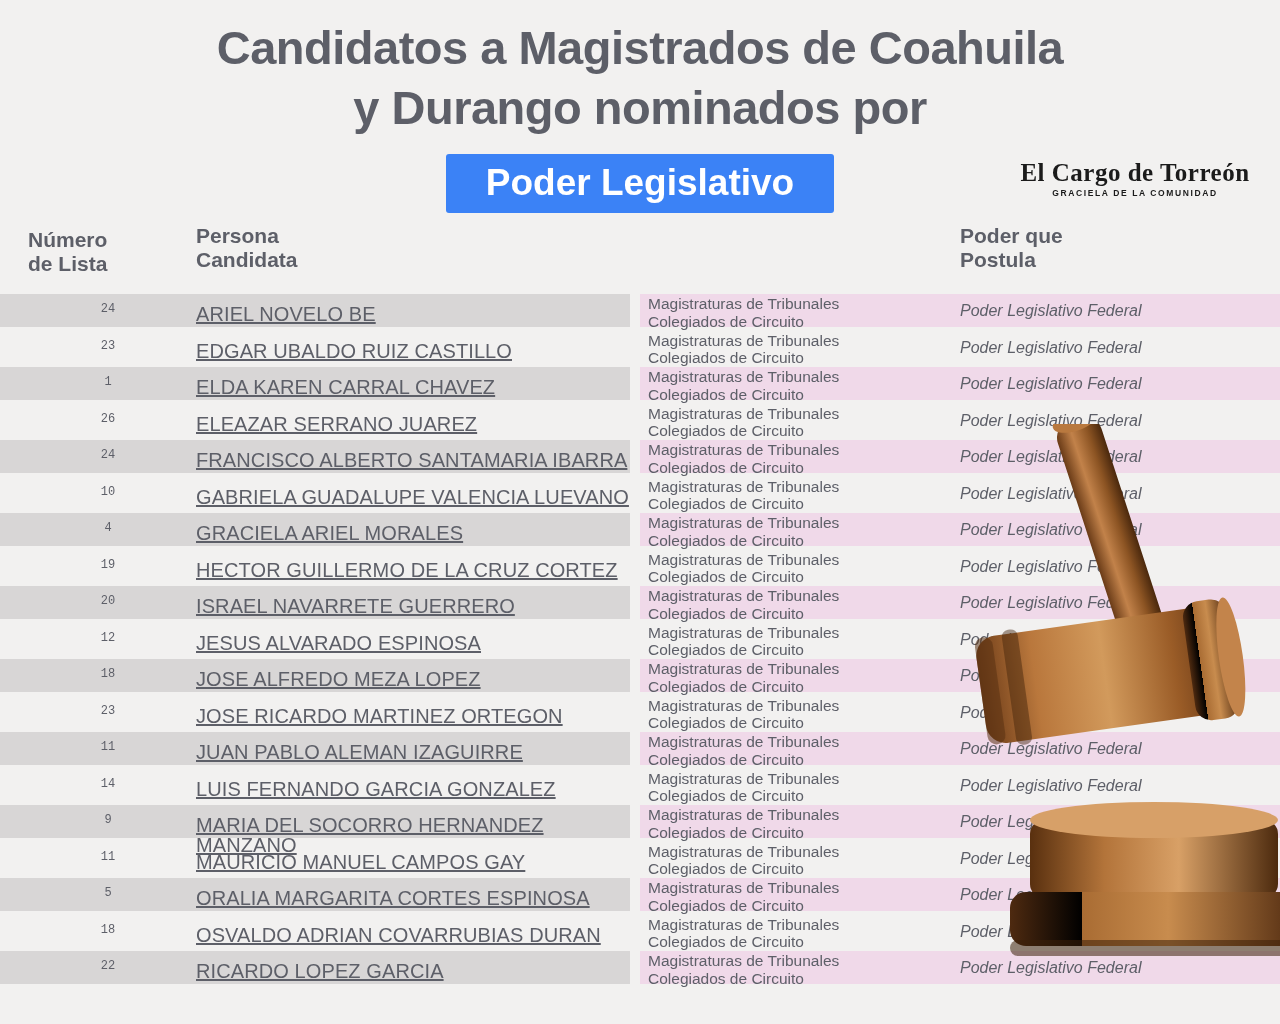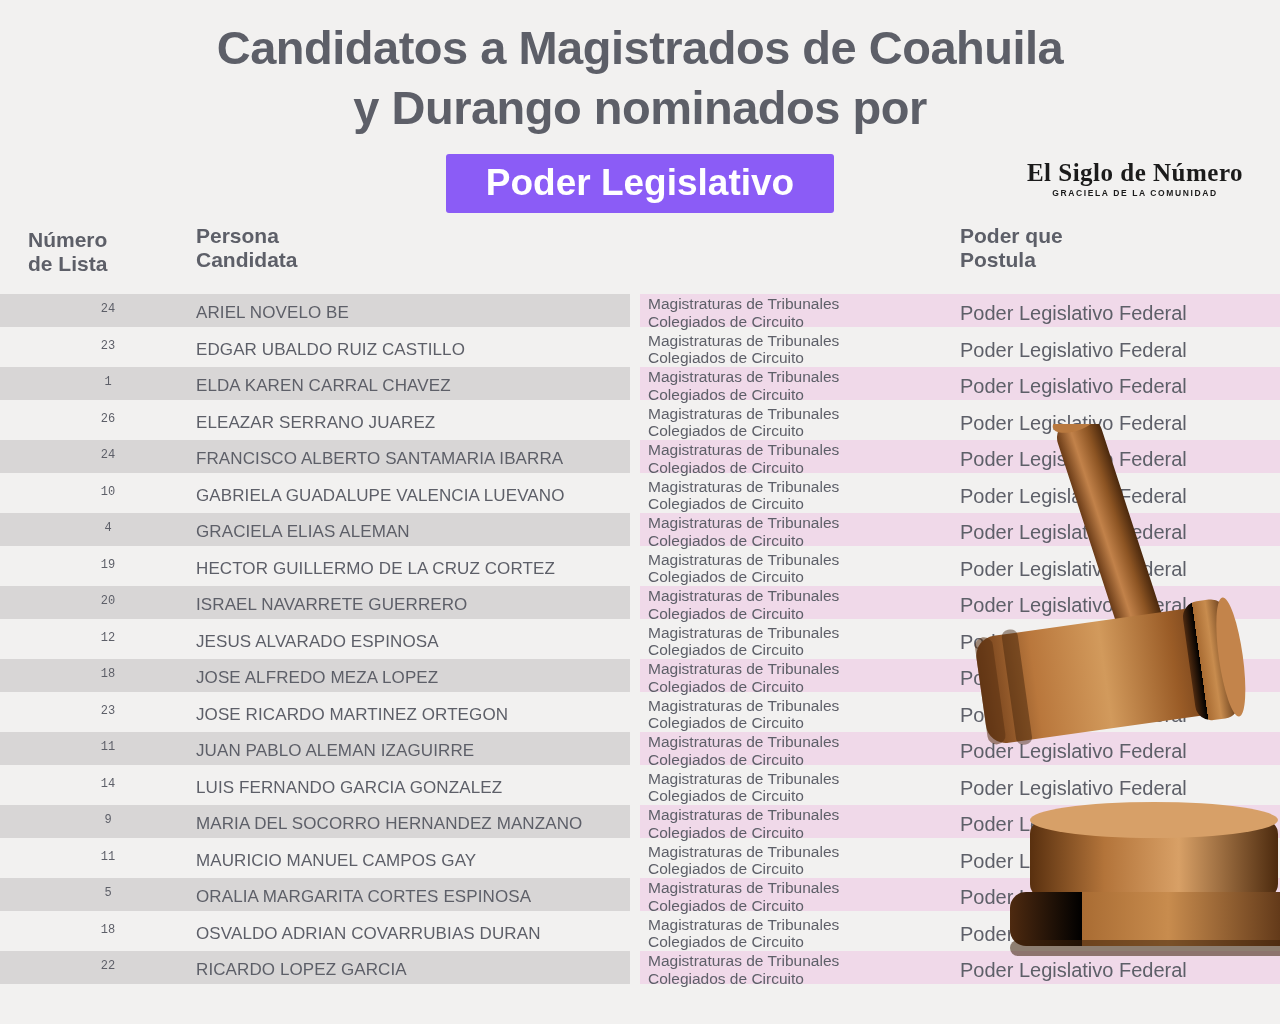--- a/index.html
+++ b/index.html
@@ -35,21 +35,21 @@
 
   .badge-row {
     display: flex;
     align-items: center;
     justify-content: center;
     margin-top: 12px;
     position: relative;
     height: 66px;
   }
   .badge {
-    background: #8b5cf6;
+    background: #3b82f6;
     color: #ffffff;
     font-size: 37px;
     font-weight: bold;
     padding: 10px 40px 12px 40px;
     border-radius: 3px;
     line-height: 1;
     text-align: right;
   }
 
   .brand {
@@ -116,36 +116,38 @@
     width: 160px;
     text-align: center;
     top: 9px;
     font-size: 12px;
     font-family: Liberation Mono, monospace;
   }
   .c-name {
     left: 196px;
     width: 440px;
     top: 10px;
-    font-size: 17px;
+    font-size: 20px;
     letter-spacing: 0.1px;
+    text-decoration: underline;
   }
   .c-cargo {
     left: 648px;
     width: 300px;
     top: 1px;
     font-size: 15.5px;
     line-height: 1.12;
     white-space: pre-line;
   }
   .c-poder {
     left: 960px;
     width: 300px;
     top: 9px;
-    font-size: 20px;
+    font-size: 16px;
+    font-style: italic;
   }
 
   
   .gavel {
     position: absolute;
     right: 0;
     bottom: 0;
     width: 420px;
     height: 600px;
     z-index: 5;
@@ -157,21 +159,21 @@
 
 <div class="header">
   <div class="title">
     <span class="title-line">Candidatos a Magistrados de Coahuila</span>
     <span class="title-line">y Durango nominados por</span>
   </div>
   <div class="badge-row">
     <div class="badge">Poder Legislativo</div>
   </div>
   <div class="brand">
-    <div class="brand-name">El Siglo de Número</div>
+    <div class="brand-name">El Cargo de Torreón</div>
     <div class="brand-sub">GRACIELA DE LA COMUNIDAD</div>
   </div>
 </div>
 
 <div class="table">
   <div class="head-row">
     <div class="col-head head-num">Número
 de Lista</div>
     <div class="col-head head-pers">Persona
 Candidata</div>
@@ -224,21 +226,21 @@
         <div class="cell c-num">10</div>
         <div class="cell c-name">GABRIELA GUADALUPE VALENCIA LUEVANO</div>
         <div class="cell c-cargo">Magistraturas de Tribunales
 Colegiados de Circuito</div>
         <div class="cell c-poder">Poder Legislativo Federal</div>
       </div>
       <div class="row alt">
         <div class="band-left"></div>
         <div class="band-right"></div>
         <div class="cell c-num">4</div>
-        <div class="cell c-name">GRACIELA ELIAS ALEMAN</div>
+        <div class="cell c-name">GRACIELA ARIEL MORALES</div>
         <div class="cell c-cargo">Magistraturas de Tribunales
 Colegiados de Circuito</div>
         <div class="cell c-poder">Poder Legislativo Federal</div>
       </div>
       <div class="row">
         <div class="cell c-num">19</div>
         <div class="cell c-name">HECTOR GUILLERMO DE LA CRUZ CORTEZ</div>
         <div class="cell c-cargo">Magistraturas de Tribunales
 Colegiados de Circuito</div>
         <div class="cell c-poder">Poder Legislativo Federal</div>

